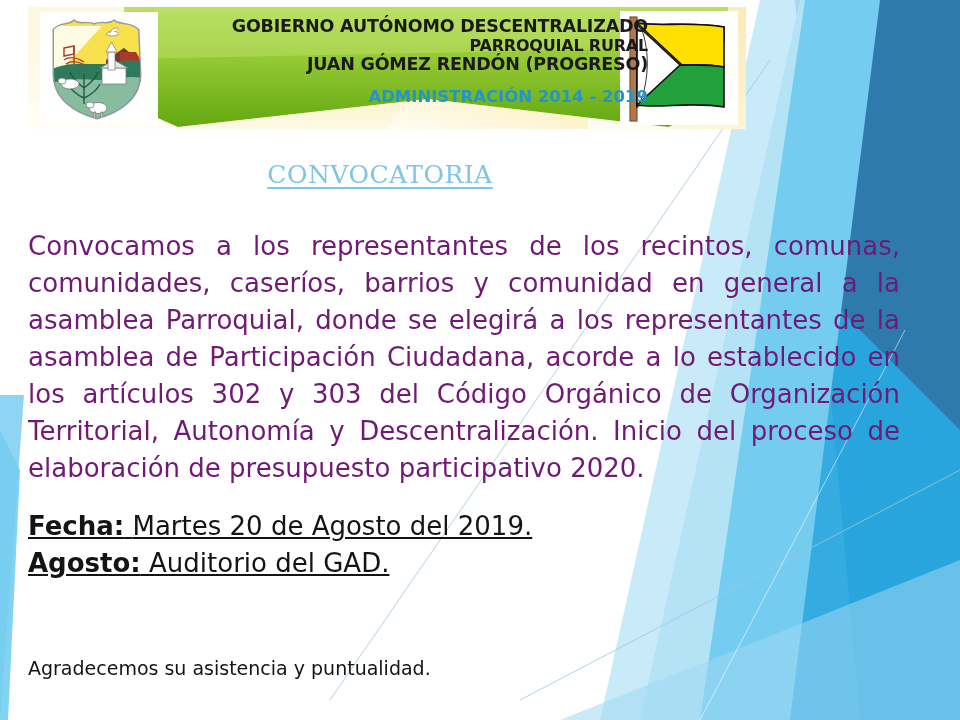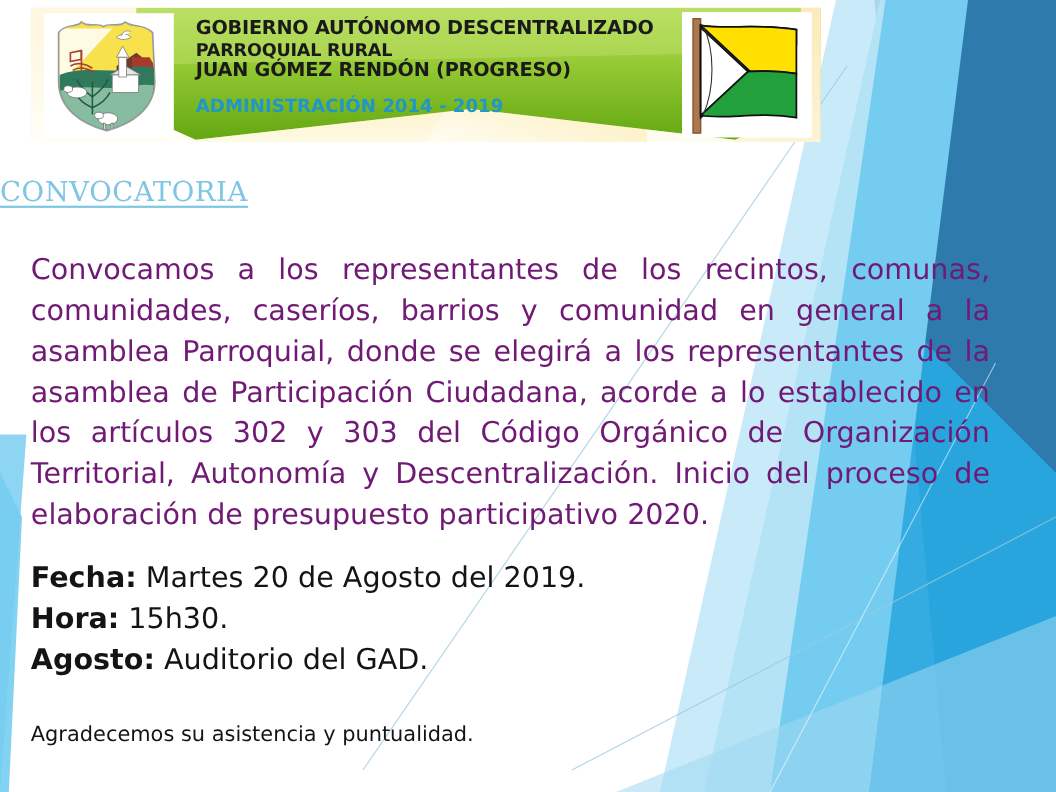--- a/index.html
+++ b/index.html
@@ -38,21 +38,21 @@
     width: 718px;
     height: 122px;
   }
   .banner-svg { display: block; width: 718px; height: 122px; }
 
   .banner-text {
     position: absolute;
     left: 150px;
     top: 10px;
     width: 470px;
-    text-align: left;
+    text-align: right;
     font-family: "DejaVu Sans", sans-serif;
     line-height: 1.12;
     z-index: 4;
   }
   .banner-line {
     font-weight: bold;
     font-size: 17.5px;
     letter-spacing: -0.2px;
     color: #1a1a1a;
     white-space: nowrap;
@@ -99,20 +99,21 @@
     width: 960px;
     height: 720px;
     z-index: 5;
   }
 
   .doc-title {
     position: absolute;
     left: 0;
     top: 160px;
     width: 760px;
+    text-align: center;
     font-family: "DejaVu Serif", serif;
     font-size: 25px;
     letter-spacing: 0.5px;
     color: #7ec6e4;
     text-decoration: underline;
     text-underline-offset: 4px;
   }
 
   .paragraph {
     position: absolute;
@@ -129,21 +130,21 @@
 
   .details {
     position: absolute;
     left: 28px;
     top: 508px;
     width: 872px;
     font-size: 26px;
     line-height: 37px;
     color: #141414;
   }
-  .detail-row { white-space: nowrap; }
+  .detail-row { white-space: nowrap; text-decoration: underline; }
   .detail-label { font-weight: bold; }
   .detail-value { font-weight: normal; }
 
   .closing {
     position: absolute;
     left: 28px;
     top: 650px;
     width: 872px;
     font-size: 19px;
     line-height: 37px;
@@ -302,24 +303,20 @@
     <div class="doc-title">CONVOCATORIA</div>
 
     <div class="paragraph">Convocamos a los representantes de los recintos, comunas, comunidades, caseríos, barrios y comunidad en general a la asamblea Parroquial, donde se elegirá a los representantes de la asamblea de Participación Ciudadana, acorde a lo establecido en los artículos 302 y 303 del Código Orgánico de Organización Territorial, Autonomía y Descentralización. Inicio del proceso de elaboración de presupuesto participativo 2020.</div>
 
     <div class="details">
       <div class="detail-row">
         <span class="detail-label">Fecha:</span>
         <span class="detail-value">Martes 20 de Agosto del 2019.</span>
       </div>
       <div class="detail-row">
-        <span class="detail-label">Hora:</span>
-        <span class="detail-value">15h30.</span>
-      </div>
-      <div class="detail-row">
         <span class="detail-label">Agosto:</span>
         <span class="detail-value">Auditorio del GAD.</span>
       </div>
     </div>
 
     <div class="closing">Agradecemos su asistencia y puntualidad.</div>
   </div>
 
 </div>
 

